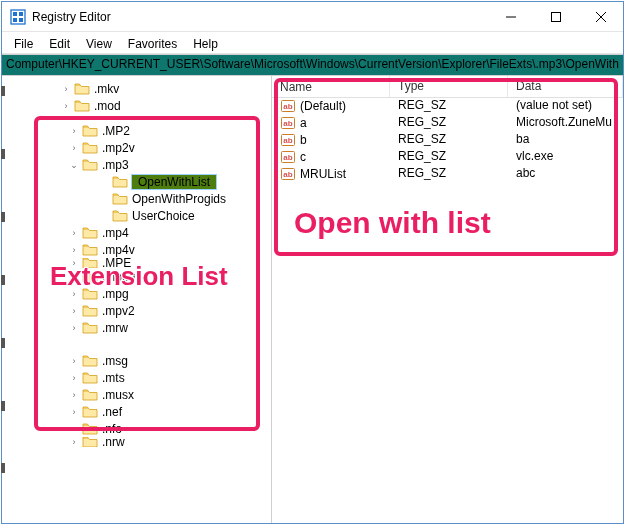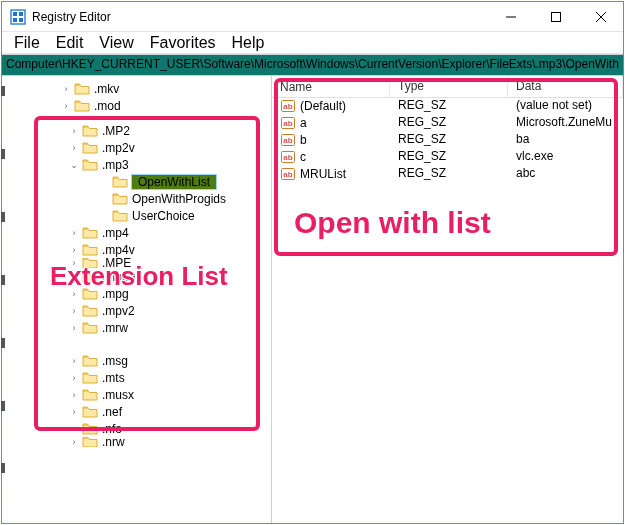--- a/index.html
+++ b/index.html
@@ -3,21 +3,21 @@
 <meta charset="utf-8">
 <style>
 * { box-sizing: border-box; margin: 0; padding: 0; font-family: 'Segoe UI', Tahoma, sans-serif; }
 body { background: #fff; width: 625px; height: 525px; overflow: hidden; position: relative; }
 .window { border: 1px solid #5a8fc7; width: 623px; height: 523px; position: absolute; left: 1px; top: 1px; background: #fff; display: flex; flex-direction: column; }
 .titlebar { height: 30px; display: flex; align-items: center; padding: 0 0 0 8px; background: #fff; border-bottom: 1px solid #e5e5e5; }
 .titlebar-icon { width: 16px; height: 16px; margin-right: 6px; display: inline-flex; align-items: center; justify-content: center; }
 .titlebar-title { font-size: 12px; flex: 1; }
 .titlebar-controls { display: flex; height: 100%; }
 .tb-btn { width: 45px; height: 100%; display: flex; align-items: center; justify-content: center; cursor: pointer; }
-.menubar { height: 22px; display: flex; align-items: center; padding: 0 4px; font-size: 16px; background: #fff; border-bottom: 1px solid #e5e5e5; }
+.menubar { height: 22px; display: flex; align-items: flex-end; padding: 0 4px; font-size: 12px; background: #fff; border-bottom: 1px solid #e5e5e5; }
 .menu-item { padding: 2px 8px; cursor: pointer; }
 .addressbar { height: 22px; border-top: 1px solid #d0d0d0; border-bottom: 1px solid #d0d0d0; font-size: 12px; padding: 2px 4px; white-space: nowrap; overflow: hidden; background: #0f766e; }
 .content { flex: 1; display: flex; overflow: hidden; }
 .tree-pane { width: 270px; border-right: 1px solid #d0d0d0; overflow: hidden; position: relative; padding: 4px 0 0 0; font-size: 12px; }
 .list-pane { flex: 1; overflow: hidden; position: relative; font-size: 12px; }
 .tree { list-style: none; }
 .tree ul { list-style: none; padding-left: 16px; }
 .tree-row { display: flex; align-items: center; height: 17px; white-space: nowrap; padding-left: 4px; }
 .twisty { width: 12px; height: 12px; display: inline-flex; align-items: center; justify-content: center; color: #6b6b6b; font-size: 9px; cursor: pointer; }
 .folder-icon { width: 16px; height: 14px; margin: 0 4px 0 2px; display: inline-block; }

